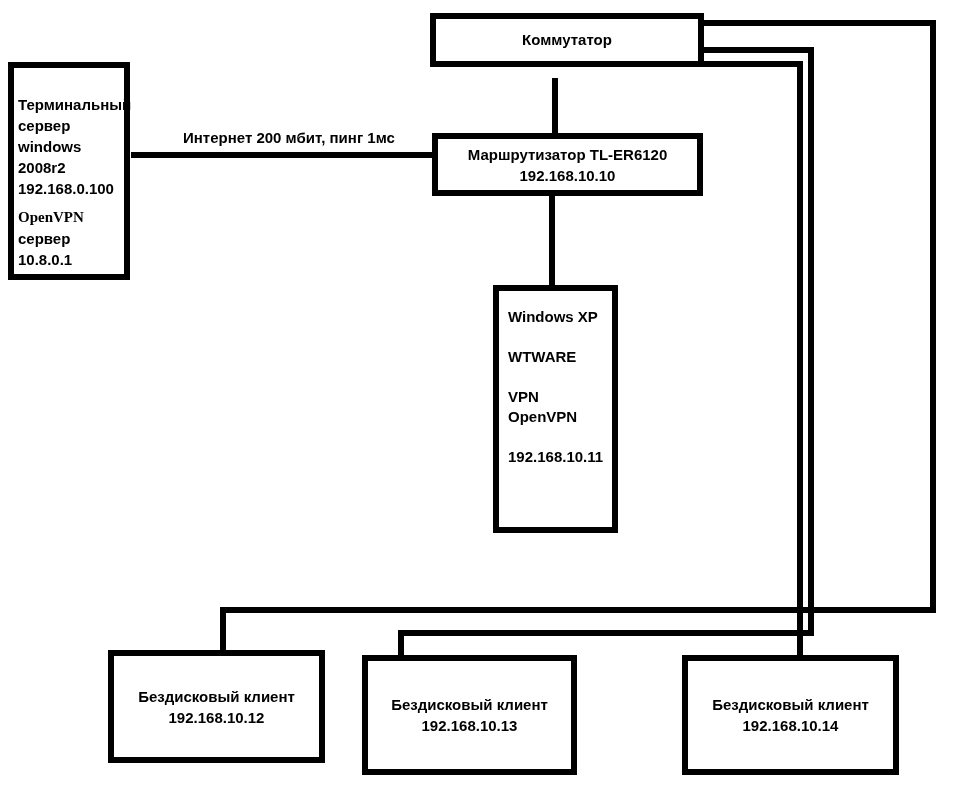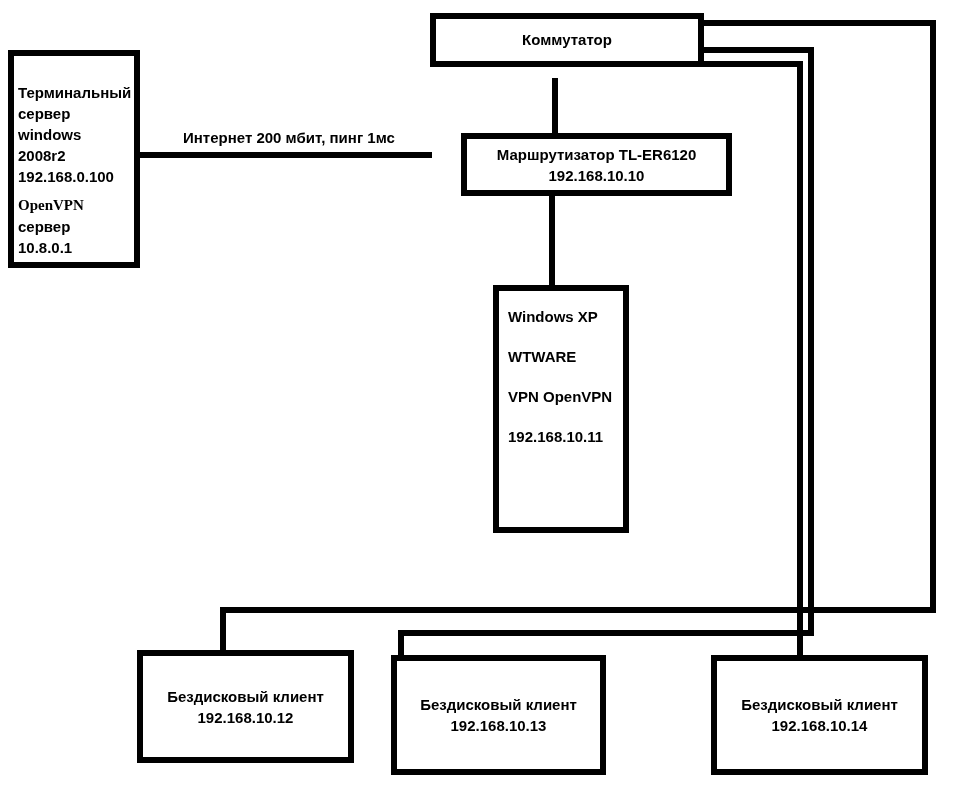--- a/index.html
+++ b/index.html
@@ -30,38 +30,37 @@
     background: #000000;
     z-index: 1;
   }
   .center-text {
     display: flex;
     flex-direction: column;
     justify-content: center;
     align-items: center;
     text-align: center;
     line-height: 21px;
-    margin-left: 29px;
   }
   #node-switch {
     left: 430px; top: 13px; width: 274px; height: 54px;
     text-align: center;
     padding-top: 12px;
   }
   #node-terminal-server {
-    left: 8px; top: 50px; width: 132px; height: 218px;
+    left: 8px; top: 62px; width: 122px; height: 218px;
     padding: 26px 2px 0 4px;
     line-height: 21px;
   }
   #node-terminal-server .group2 { margin-top: 8px; font-family: Liberation Serif, serif; }
   #node-router {
     left: 432px; top: 133px; width: 271px; height: 63px;
   }
   #node-xp {
-    left: 493px; top: 285px; width: 136px; height: 248px;
+    left: 493px; top: 285px; width: 125px; height: 248px;
     padding: 16px 4px 0 9px;
   }
   #node-xp .xline {
     line-height: 20px;
     margin-bottom: 20px;
   }
   #node-client1 { left: 108px; top: 650px; width: 217px; height: 113px; }
   #node-client2 { left: 362px; top: 655px; width: 215px; height: 120px; }
   #node-client3 { left: 682px; top: 655px; width: 217px; height: 120px; }
   #link-label {

